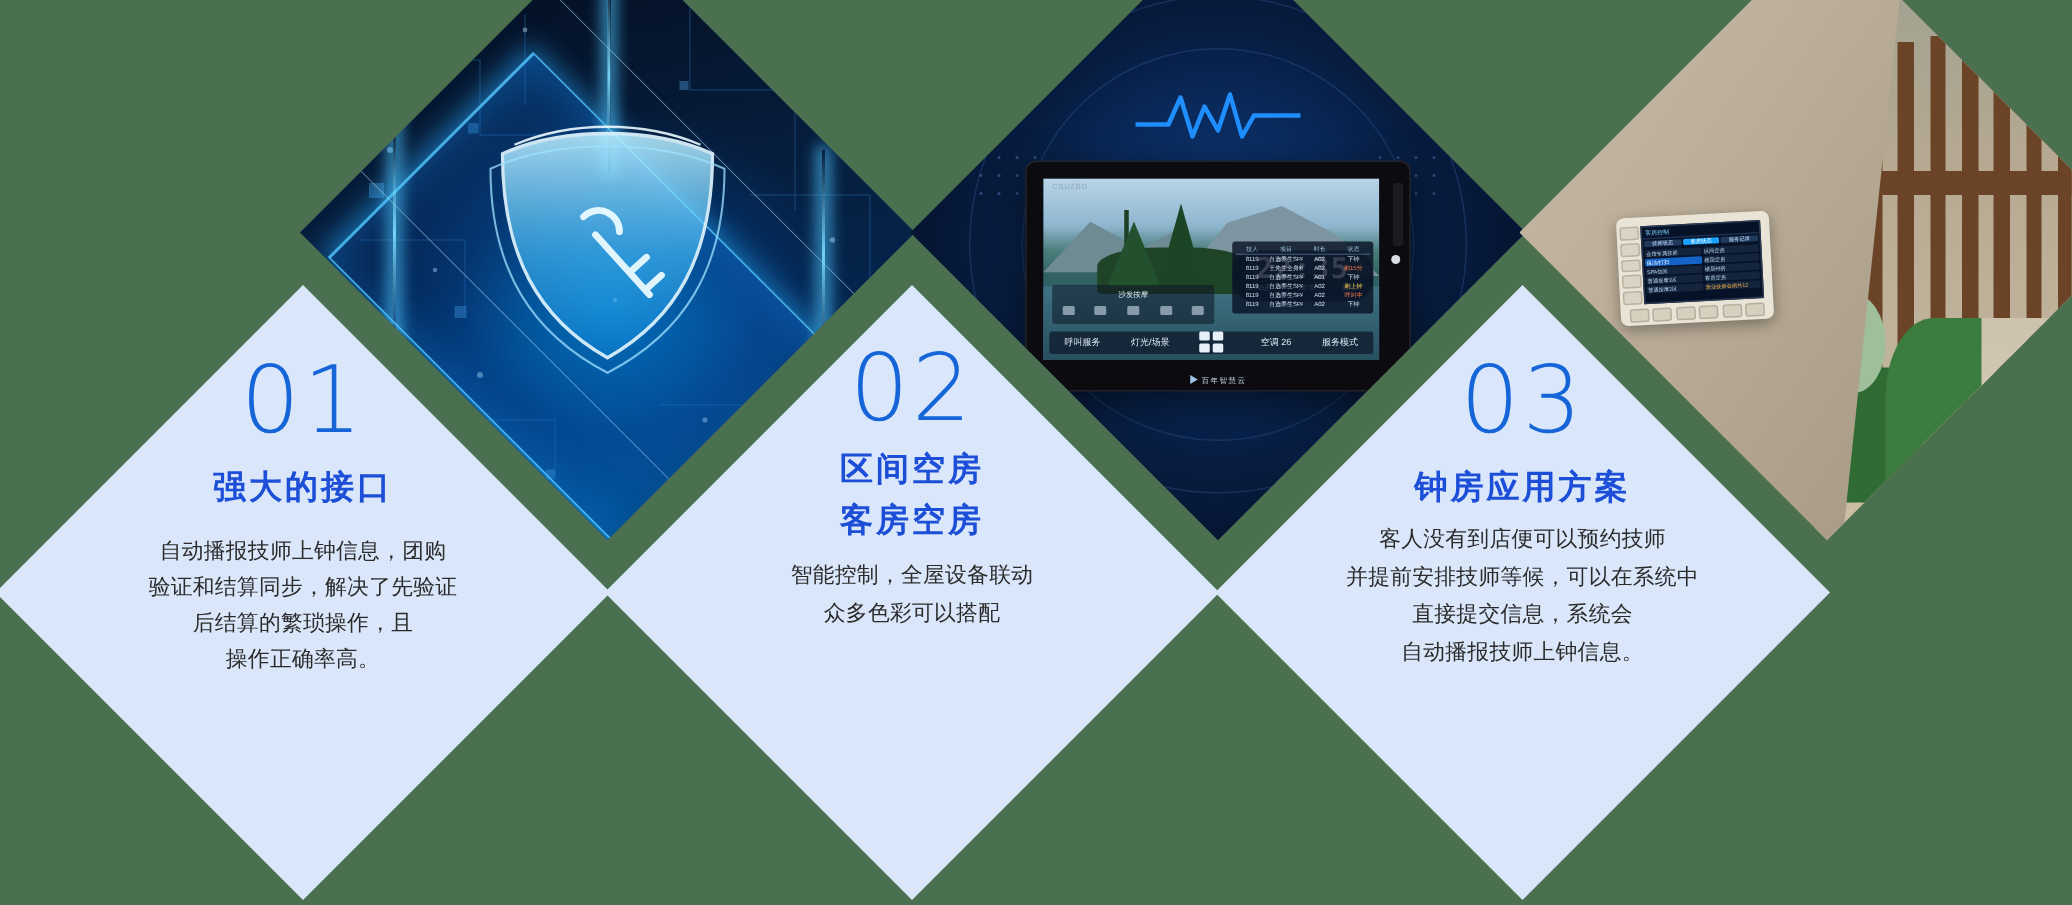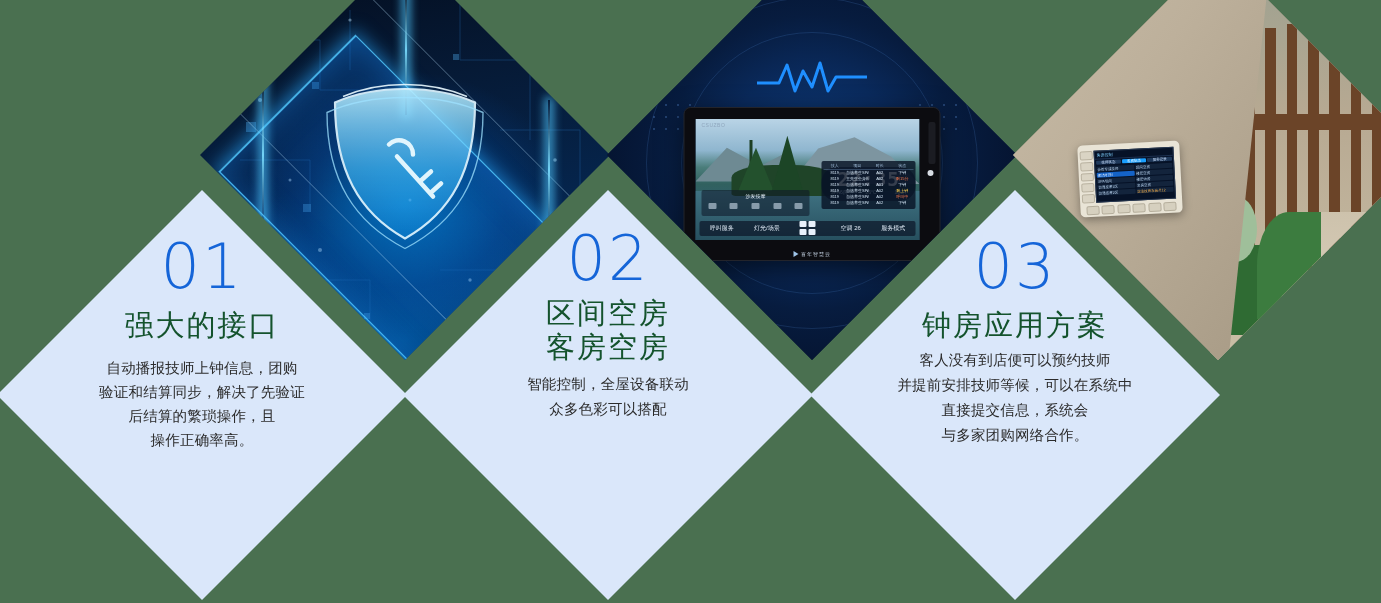--- a/index.html
+++ b/index.html
@@ -123,21 +123,21 @@
   .txt-inner{
     width:300px;margin:0 auto;text-align:center;
     transform:translateY(52px);
   }
   .num{
     font-family:"DejaVu Sans","Liberation Sans",sans-serif;
     font-size:62px;line-height:62px;color:#1565d8;font-weight:300;
     letter-spacing:2px;
   }
   .ttl{
-    font-size:29px;line-height:34px;color:#14532d;font-weight:normal;
+    font-size:22px;line-height:34px;color:#1d4ed8;font-weight:bold;
     letter-spacing:2px;margin-top:6px;
   }
   .desc{
     font-size:14.5px;line-height:24px;color:#2b2b2b;margin-top:10px;
     letter-spacing:.2px;
   }
   .c1 .txt-inner{transform:translateY(46px);}
   .c1 .ttl{margin-top:10px;}
   .c1 .desc{margin-top:14px;}
   .c2 .txt-inner{transform:translateY(38px);}
@@ -449,18 +449,18 @@
   </div>
 
   <div class="dia txt-dia c3" style="left:810px;top:190px;">
     <div class="txt-inner">
       <div class="num">03</div>
       <div class="ttl">钟房应用方案</div>
       <div class="desc">
         <div>客人没有到店便可以预约技师</div>
         <div>并提前安排技师等候，可以在系统中</div>
         <div>直接提交信息，系统会</div>
-        <div>与多家团购网络合作。</div>
+        <div>自动播报技师上钟信息。</div>
       </div>
     </div>
   </div>
 
 </div>
 
 </body></html>

